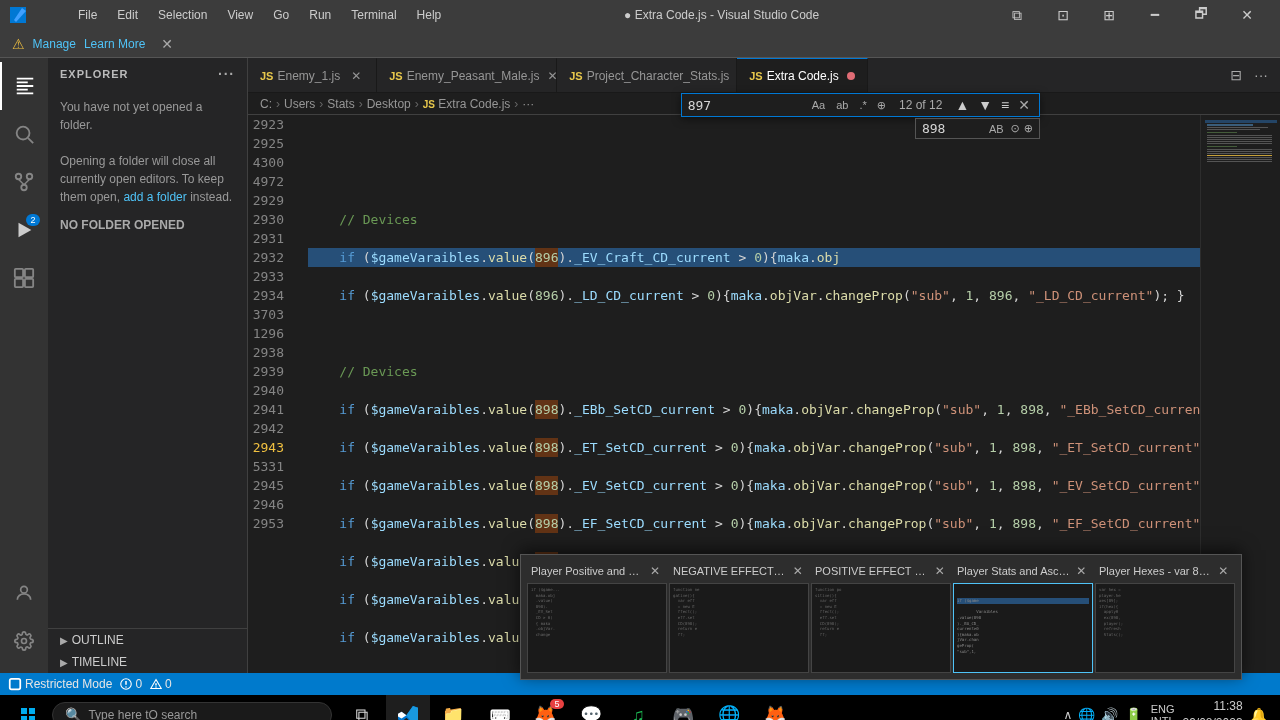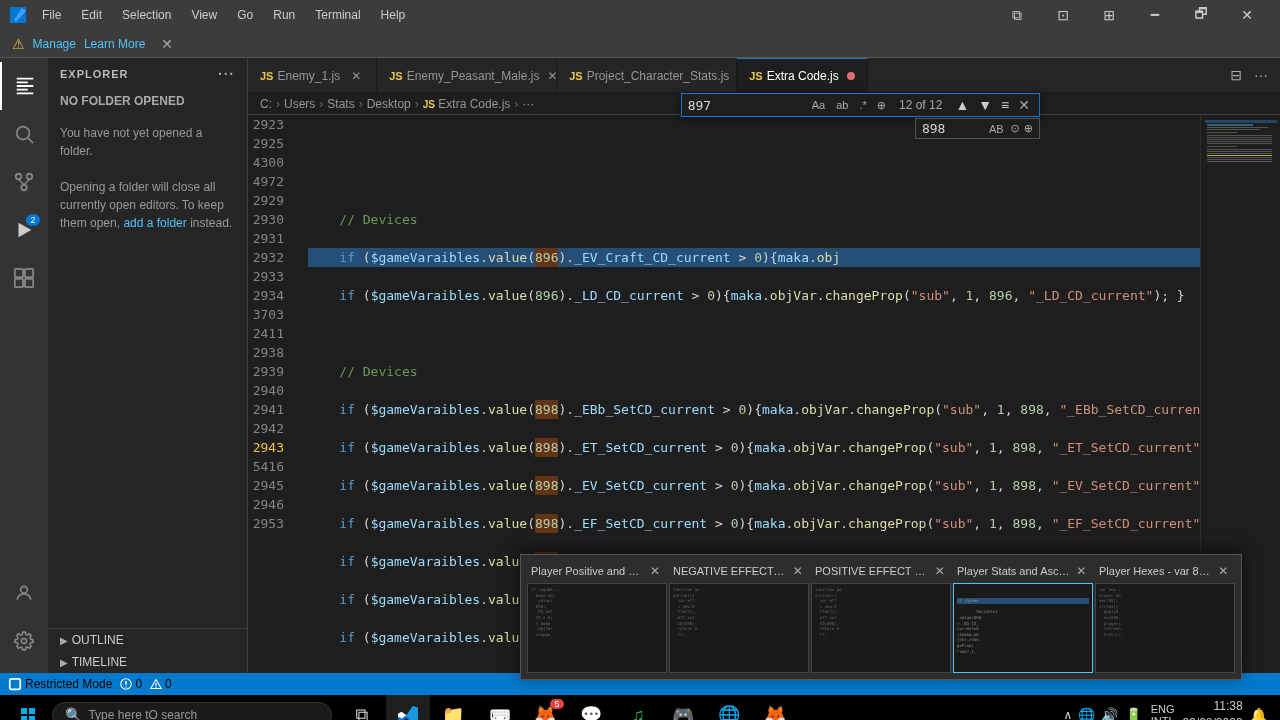--- a/index.html
+++ b/index.html
@@ -5,21 +5,21 @@
     * { margin: 0; padding: 0; box-sizing: border-box; }
     body { width: 1280px; height: 720px; overflow: hidden; font-family: 'Segoe UI', sans-serif; background: #1e1e1e; color: #d4d4d4; font-size: 12px; }
 
     
     #title-bar {
       height: 30px; background: #3c3c3c; display: flex; align-items: center;
       justify-content: space-between; padding: 0 10px; user-select: none;
     }
     #title-bar-left { display: flex; align-items: center; gap: 8px; }
     #title-bar-left .vscode-icon { width: 16px; height: 16px; background: #0078d4; clip-path: polygon(0 0,100% 0,100% 100%,0 100%); display: flex; align-items: center; justify-content: center; font-size: 10px; color: white; font-weight: bold; }
-    #menu-bar { display: flex; gap: 4px; }
+    #menu-bar { display: flex; gap: 4px; margin-left: 36px; }
     #menu-bar span { padding: 2px 8px; cursor: pointer; border-radius: 3px; font-size: 12px; color: #cccccc; }
     #title-text { flex: 1; text-align: center; font-size: 12px; color: #cccccc; }
     #window-controls { display: flex; gap: 0; }
     #window-controls span { width: 46px; height: 30px; display: flex; align-items: center; justify-content: center; cursor: pointer; font-size: 14px; color: #cccccc; }
 
     
     #restricted-banner {
       height: 28px; background: #3c3c3c; display: flex; align-items: center;
       padding: 0 12px; gap: 8px; border-bottom: 1px solid #555;
     }
@@ -144,21 +144,21 @@
 
     
     #minimap {
       width: 80px; background: #1e1e1e; overflow: hidden;
       border-left: 1px solid #2d2d2d;
     }
 
     
     #status-bar {
       height: 22px; background: #007acc; display: flex; align-items: center;
-      justify-content: space-between; padding: 0 8px; font-size: 12px; color: #000000;
+      justify-content: space-between; padding: 0 8px; font-size: 12px; color: #e5e5e5;
     }
     #status-left { display: flex; align-items: center; gap: 8px; }
     #status-right { display: flex; align-items: center; gap: 12px; }
     #status-left span, #status-right span { cursor: pointer; display: flex; align-items: center; gap: 3px; }
 
     
     #taskbar {
       height: 40px; background: #000000; display: flex; align-items: center;
       padding: 0 4px; gap: 0; position: relative;
     }
@@ -227,20 +227,21 @@
       <span>File</span>
       <span>Edit</span>
       <span>Selection</span>
       <span>View</span>
       <span>Go</span>
       <span>Run</span>
       <span>Terminal</span>
       <span>Help</span>
     </div>
   </div>
+  <div id="title-text">● Extra Code.js - Visual Studio Code</div>
   <div id="window-controls">
     <span>⧉</span>
     <span>⊡</span>
     <span>⊞</span>
     <span>🗕</span>
     <span>🗗</span>
     <span class="close">✕</span>
   </div>
 </div>
 
@@ -302,25 +303,25 @@
           </svg>
       </div>
     </div>
   </div>
 
   <div id="sidebar">
     <div id="sidebar-header">
       <span style="font-size:11px;font-weight:700;color:#bbb;letter-spacing:1px;">Explorer</span>
       <span class="dots">···</span>
     </div>
-    <div id="no-folder">No Folder Opened</div>
     <div id="sidebar-message">
       <span>You have not yet opened a folder.</span><br><br>
       <span>Opening a folder will close all currently open editors. To keep them open,</span>&nbsp;<a>add a folder</a>&nbsp;<span>instead.</span>
     </div>
+    <div id="no-folder">No Folder Opened</div>
     <div id="sidebar-bottom">
       <div class="sidebar-section">
         <span class="chevron">▶</span>
         <span>OUTLINE</span>
       </div>
       <div class="sidebar-section">
         <span class="chevron">▶</span>
         <span>TIMELINE</span>
       </div>
     </div>
@@ -403,28 +404,28 @@
           <div></div>
           <div>4972</div>
           <div>2929</div>
           <div>2930</div>
           <div>2931</div>
           <div>2932</div>
           <div>2933</div>
           <div>2934</div>
           <div>3703</div>
           <div></div>
-          <div>2411</div>
+          <div>1296</div>
           <div>2938</div>
           <div>2939</div>
           <div>2940</div>
           <div>2941</div>
           <div>2942</div>
           <div style="color:#f0c040;">2943</div>
-          <div>5416</div>
+          <div>5331</div>
           <div>2945</div>
           <div>2946</div>
           <div></div>
           <div></div>
           <div></div>
           <div></div>
           <div></div>
           <div></div>
           <div>2953</div>
         </div>

